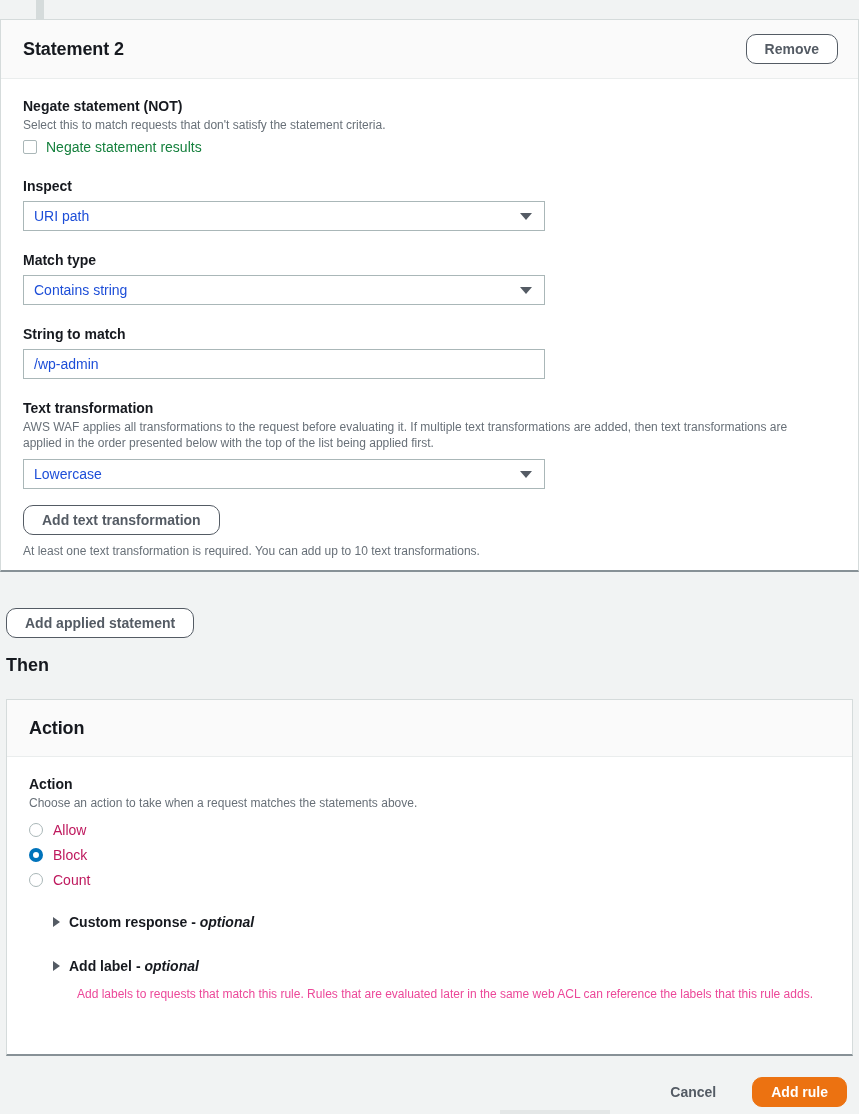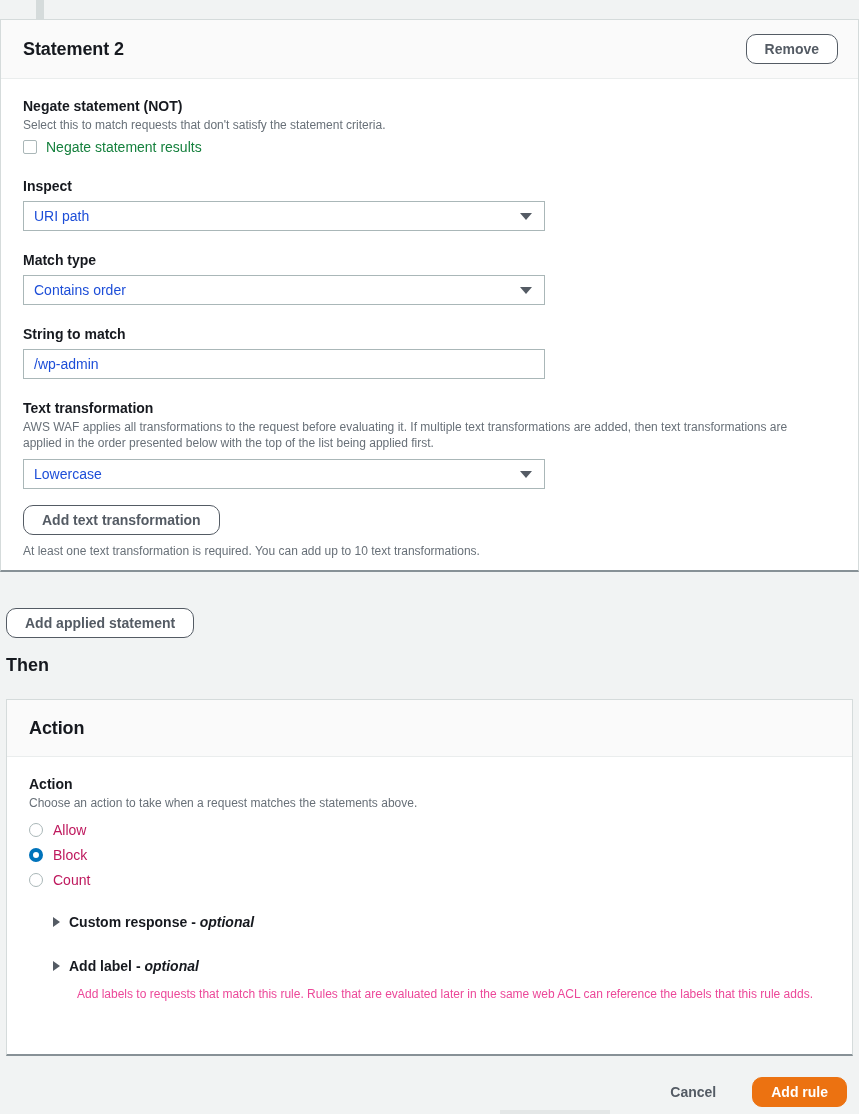--- a/index.html
+++ b/index.html
@@ -278,21 +278,21 @@
       <div class="field-label">Inspect</div>
       <div class="select-box" style="margin-top:6px;">
         <span>URI path</span>
         <span class="caret"></span>
       </div>
     </div>
 
     <div class="field-group" style="margin-top:20px;">
       <div class="field-label">Match type</div>
       <div class="select-box" style="margin-top:6px;">
-        <span>Contains order</span>
+        <span>Contains string</span>
         <span class="caret"></span>
       </div>
     </div>
 
     <div class="field-group" style="margin-top:20px;">
       <div class="field-label">String to match</div>
       <input class="text-input" type="text" style="margin-top: 6px;" value="/wp-admin">
     </div>
 
     <div class="field-group" style="margin-top:20px;">

